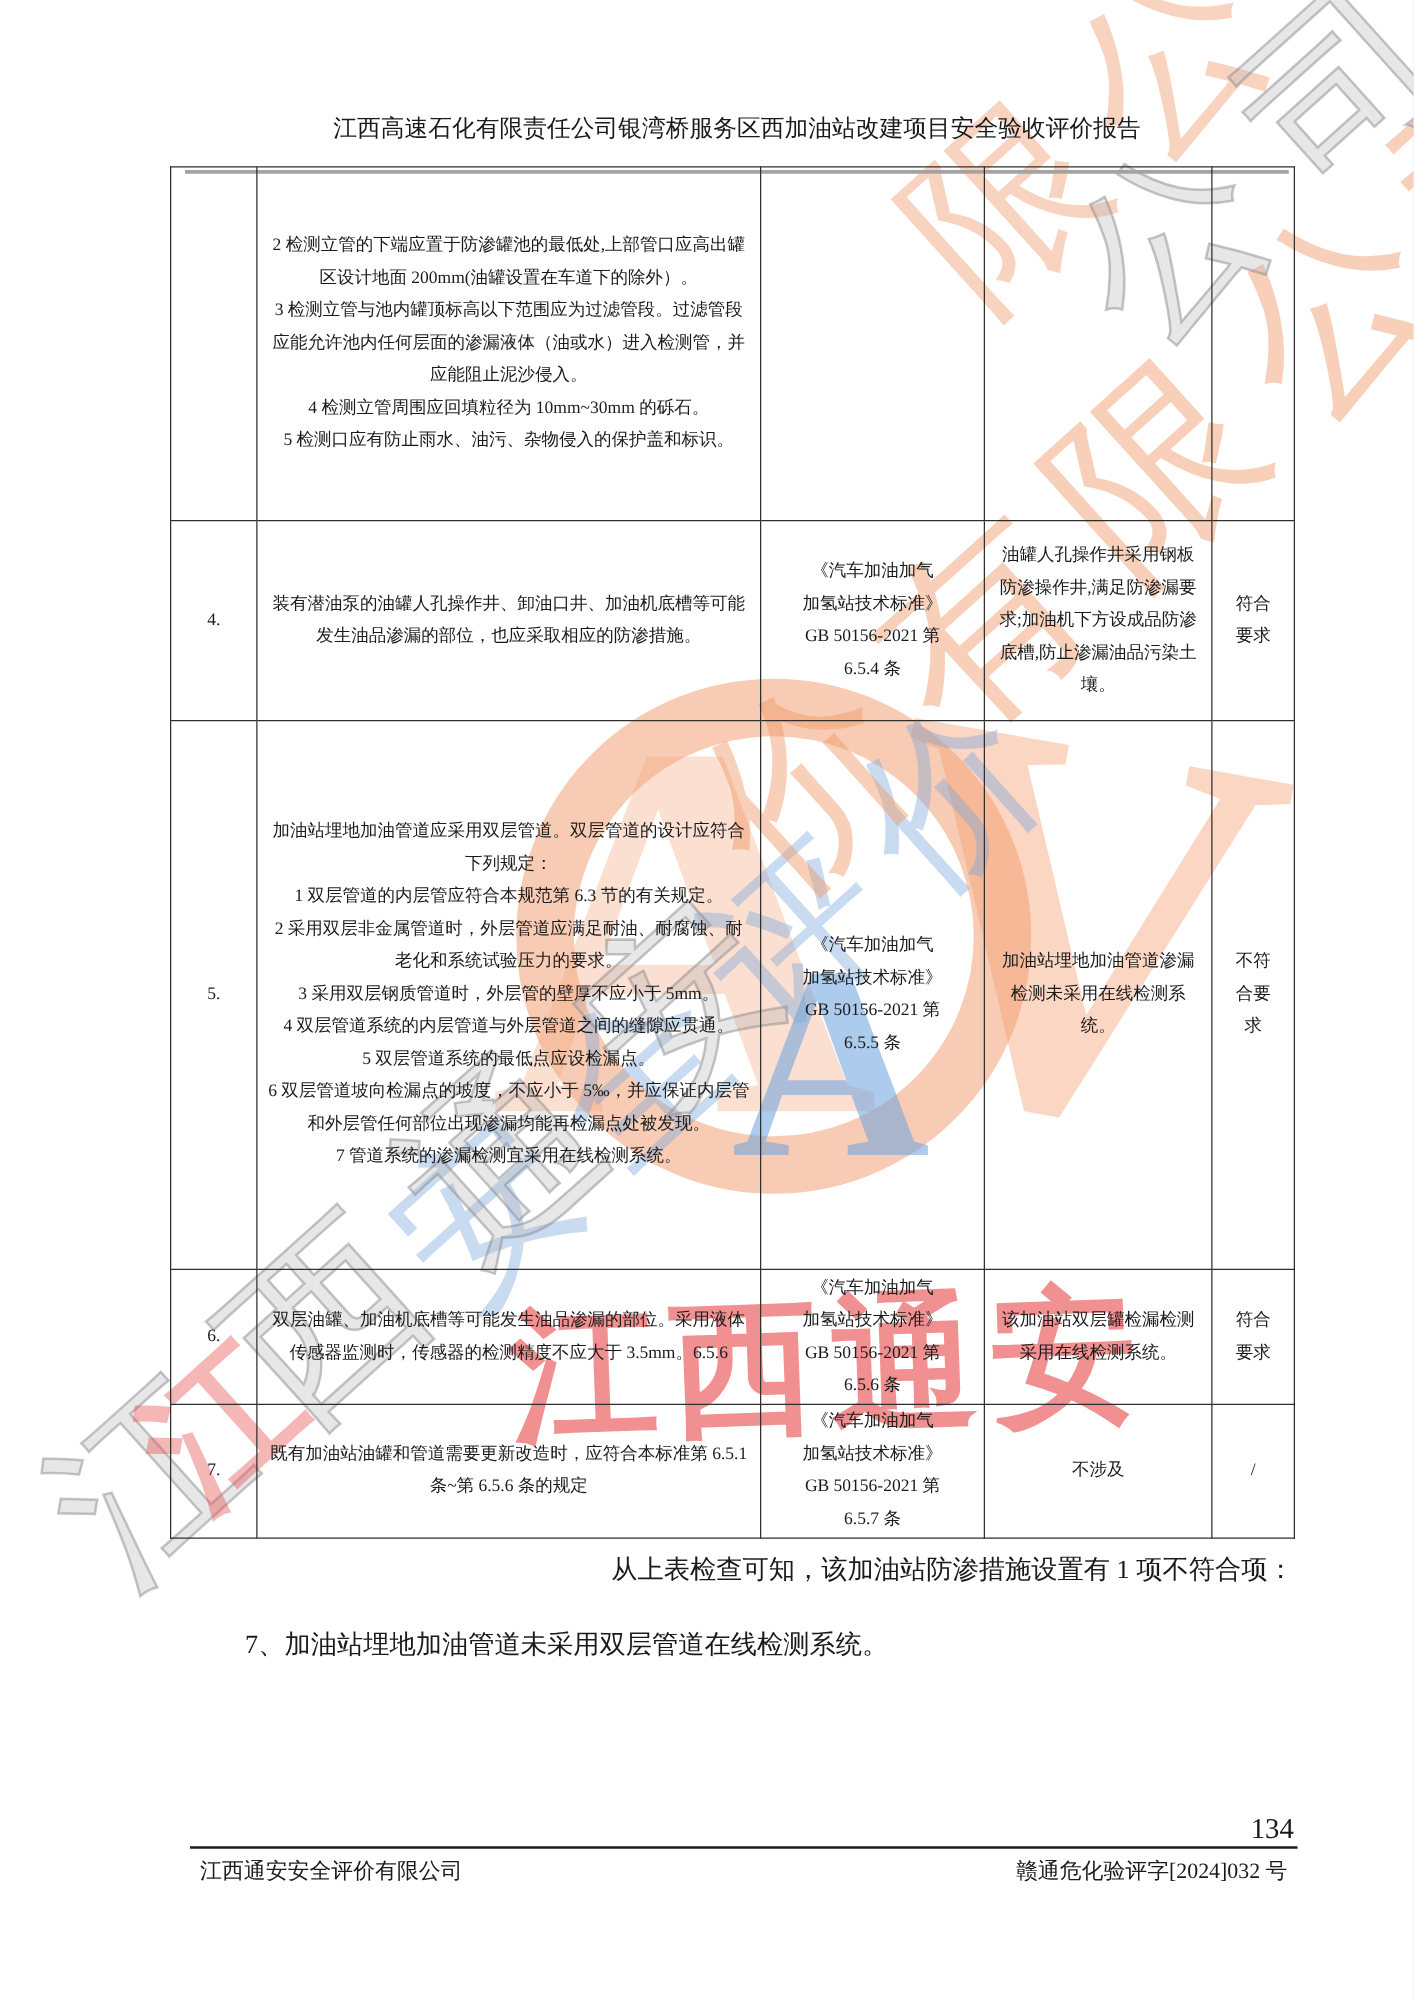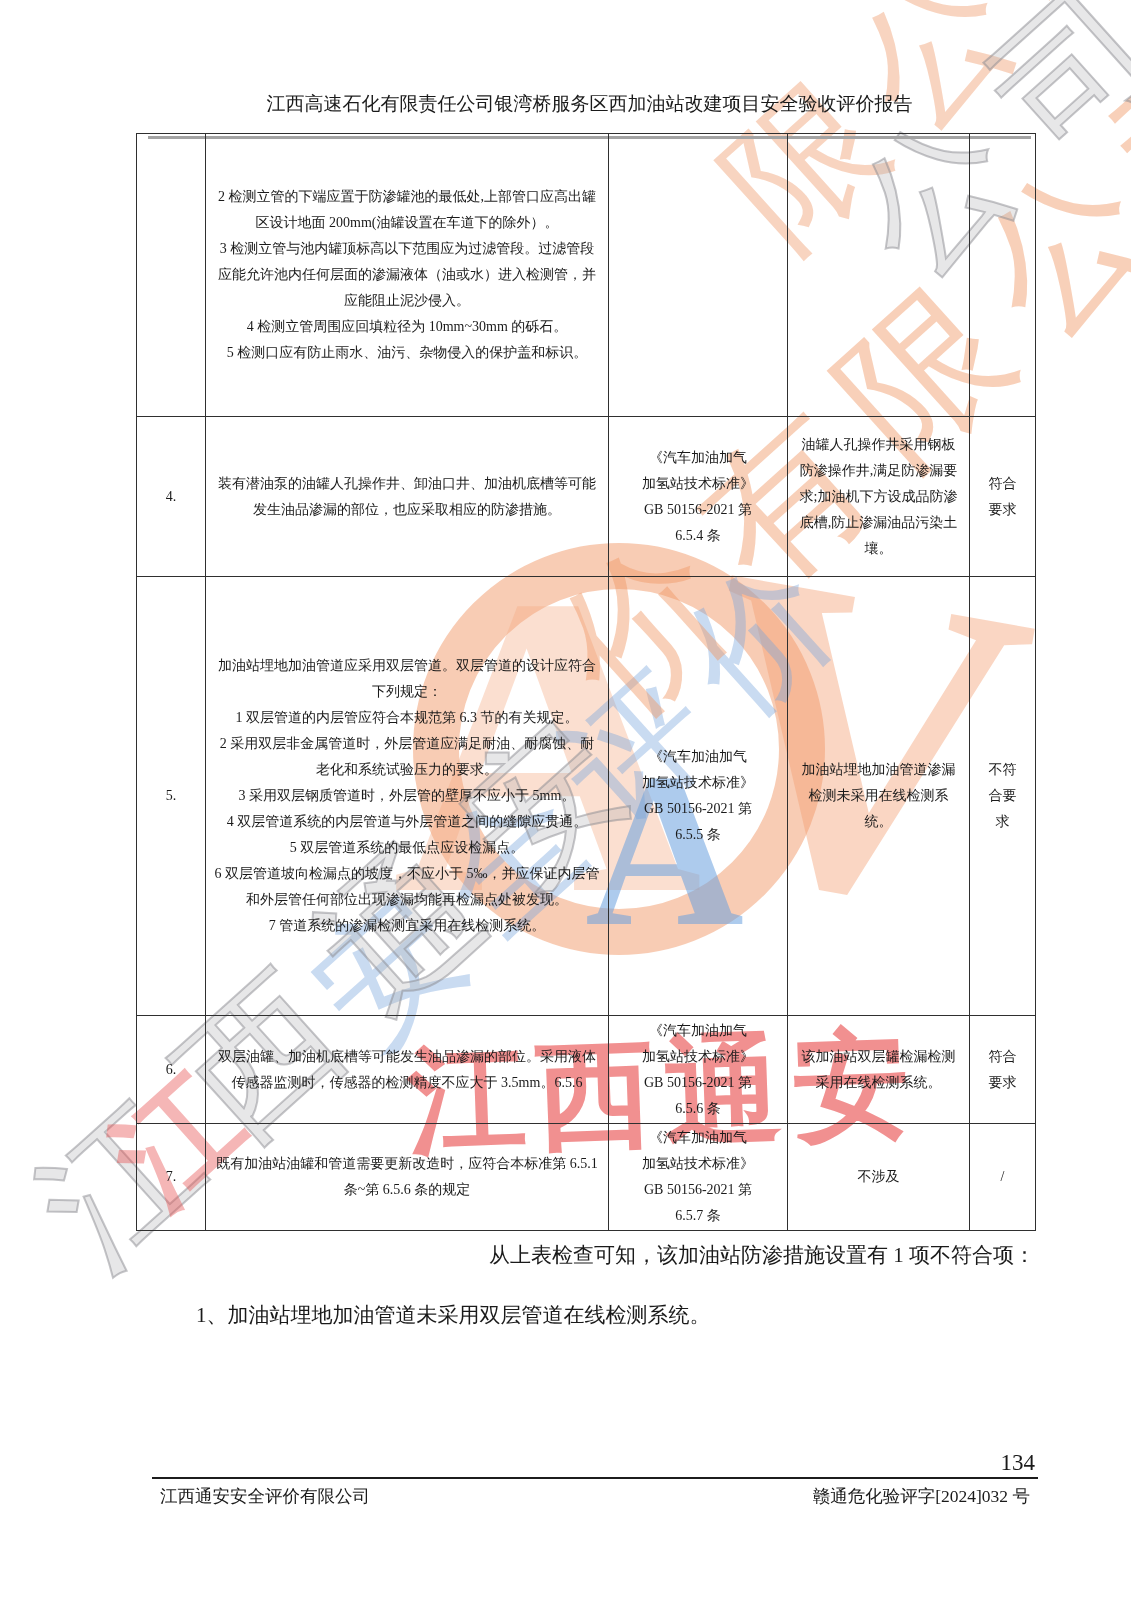--- a/index.html
+++ b/index.html
@@ -172,21 +172,21 @@
 加氢站技术标准》
 GB 50156-2021 第
 6.5.7 条</td>
         <td>不涉及</td>
         <td>/</td>
       </tr>
     </tbody>
       </table>
 
     <div class="para para-summary">从上表检查可知，该加油站防渗措施设置有 1 项不符合项：</div>
-    <div class="para para-item">1、加油站埋地加油管道未采用双层管道在线检测系统。</div>
+    <div class="para para-item">7、加油站埋地加油管道未采用双层管道在线检测系统。</div>
 
     <div class="page-number">134</div>
     <div class="footer-rule"></div>
     <div class="footer-row">
       <span>江西通安安全评价有限公司</span>
       <span>赣通危化验评字[2024]032 号</span>
     </div>
 
   </div>
 </div>

